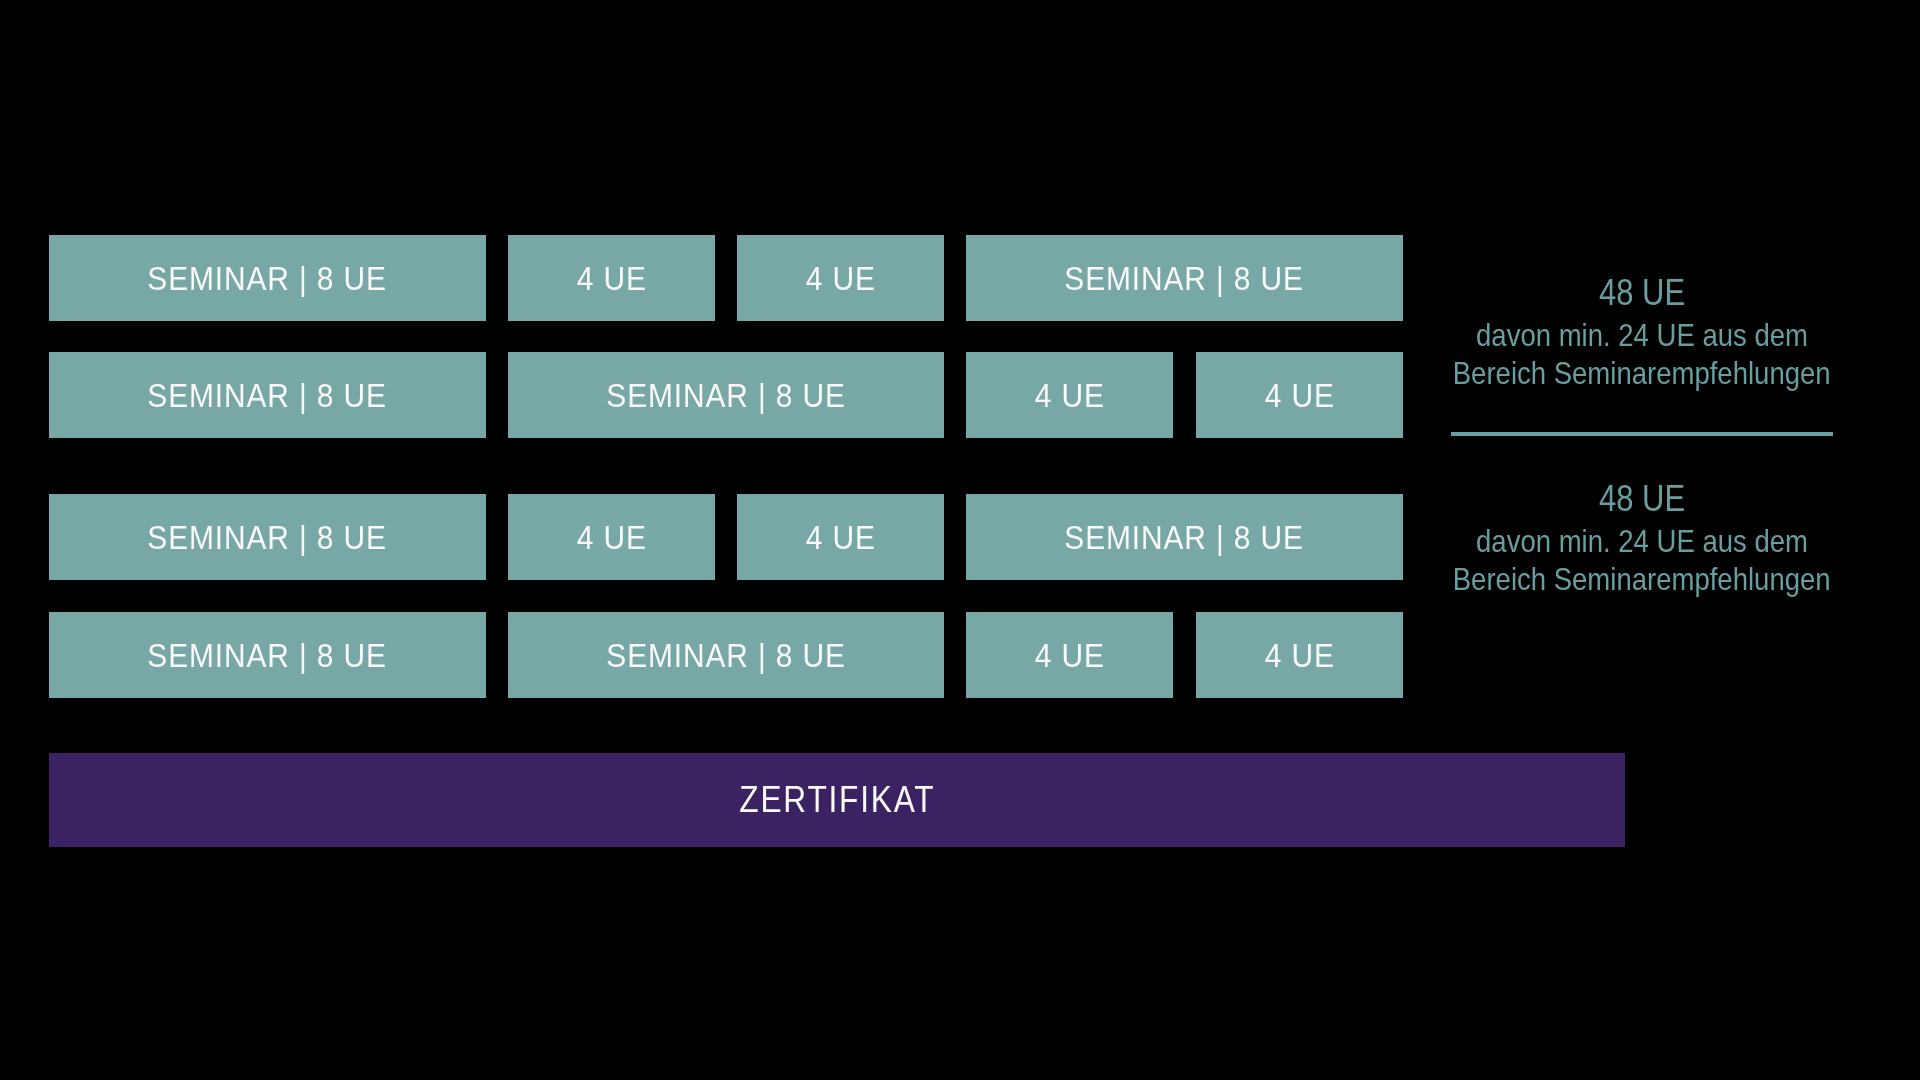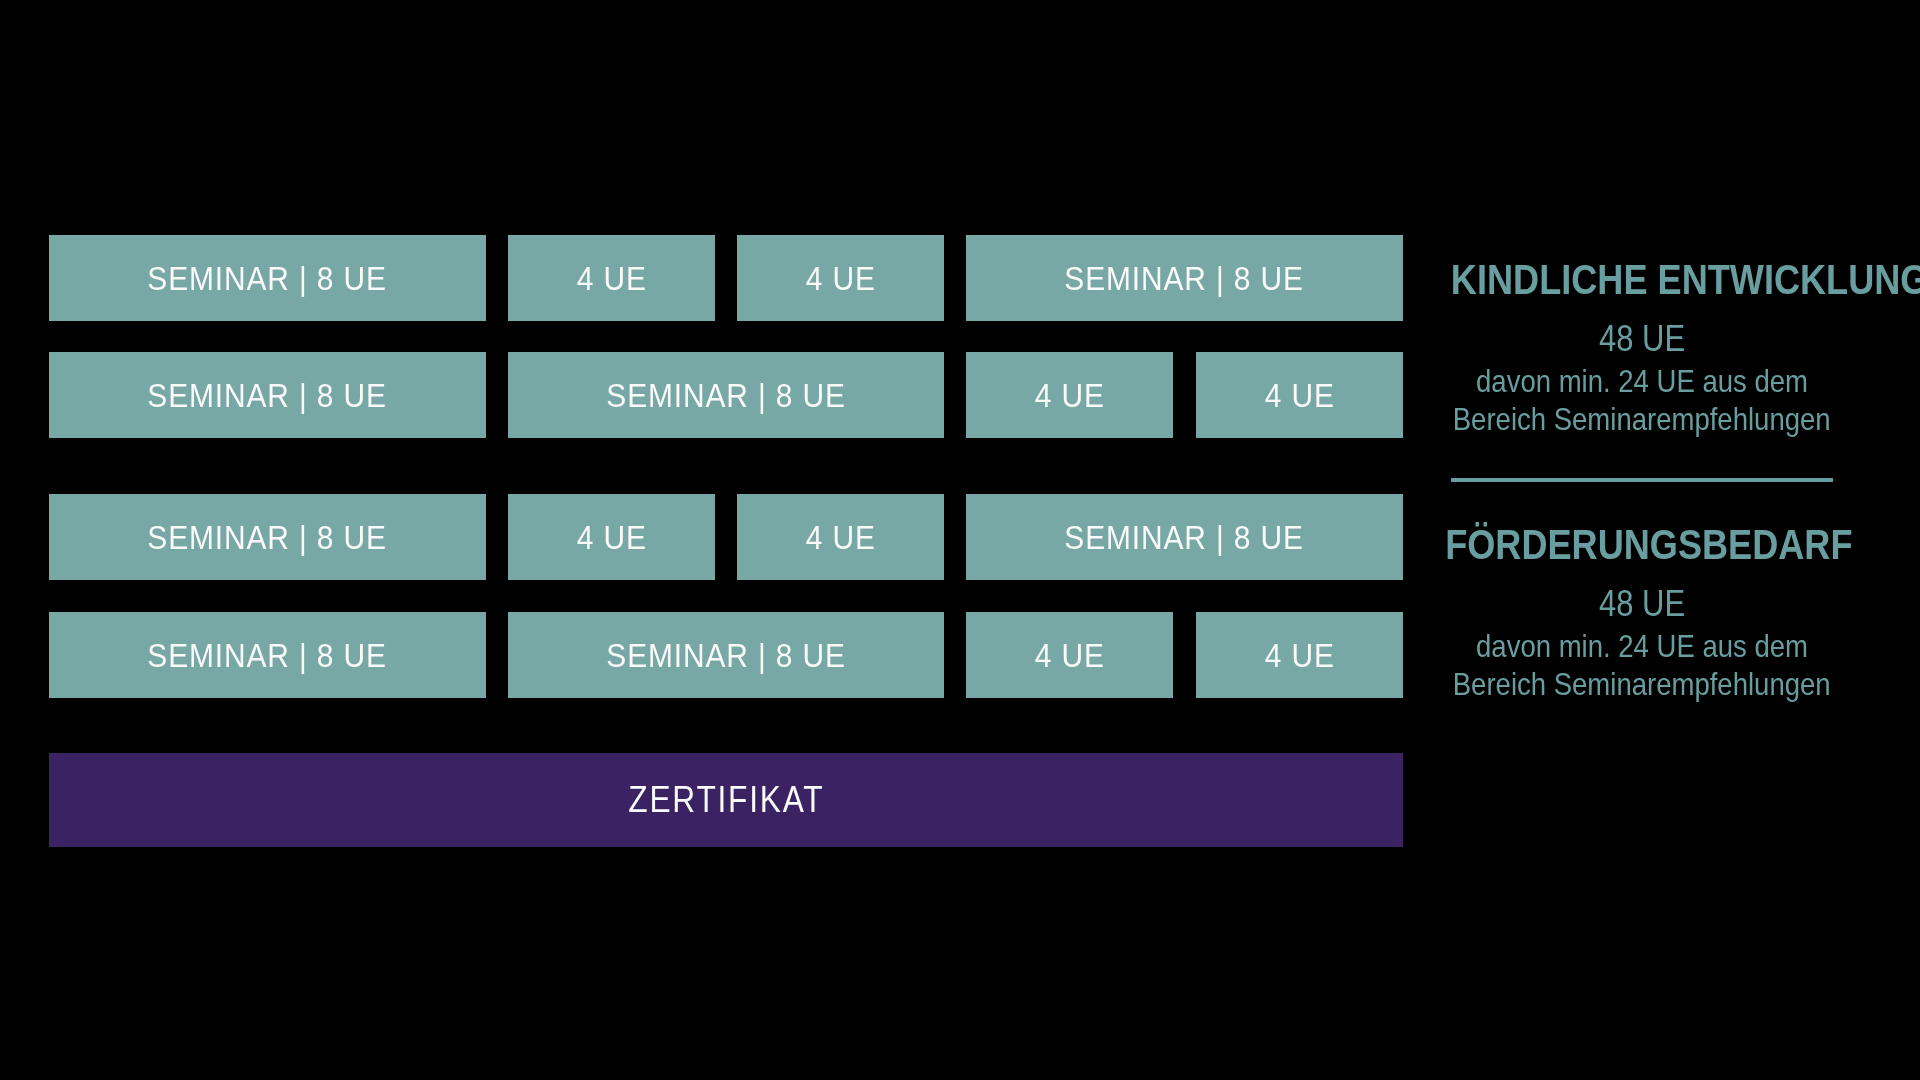--- a/index.html
+++ b/index.html
@@ -17,21 +17,21 @@
   .r1{top:235px}.r2{top:352px}.r3{top:494px}.r4{top:612px}
   .cA{left:49px;width:437px}
   .cB{left:508px;width:207px}
   .cC{left:737px;width:207px}
   .cD{left:966px;width:437px}
   .cBC{left:508px;width:436px}
   .cE{left:966px;width:207px}
   .cF{left:1196px;width:207px}
   
   .certificate{
-    position:absolute;left:49px;top:753px;width:1354px;height:94px;
+    position:absolute;left:49px;top:753px;width:1576px;height:94px;
     background:#3B2363;display:flex;align-items:center;justify-content:center;
     color:#FAFAFA;font-size:36px;
   }
   .certificate .t{display:inline-block;transform:scaleX(0.88);letter-spacing:2px;white-space:nowrap;}
   
   .sidebar{
     position:absolute;left:1412px;top:257px;width:460px;
     text-align:center;color:#699EA0;
   }
   .sb-title{font-size:42px;font-weight:bold;line-height:46px;}
@@ -99,29 +99,27 @@
       <span class="t">4 UE</span>
     </div>
 
   <div class="certificate">
     <span class="t">ZERTIFIKAT</span>
   </div>
 
   <div class="sidebar">
 
     <div>
-      <div class="sb-title"><span class="t">KINDLICHE ENTWICKLUNG</span></div>
       <div class="sb-hours"><span class="t">48 UE</span></div>
       <div class="sb-note"><span class="t">davon min. 24 UE aus dem</span></div>
       <div class="sb-note"><span class="t">Bereich Seminarempfehlungen</span></div>
     </div>
 
     <div class="divider"></div>
 
     <div>
-      <div class="sb-title"><span class="t">FÖRDERUNGSBEDARF</span></div>
       <div class="sb-hours"><span class="t">48 UE</span></div>
       <div class="sb-note"><span class="t">davon min. 24 UE aus dem</span></div>
       <div class="sb-note"><span class="t">Bereich Seminarempfehlungen</span></div>
     </div>
 
   </div>
 </div>
 
 </body></html>

